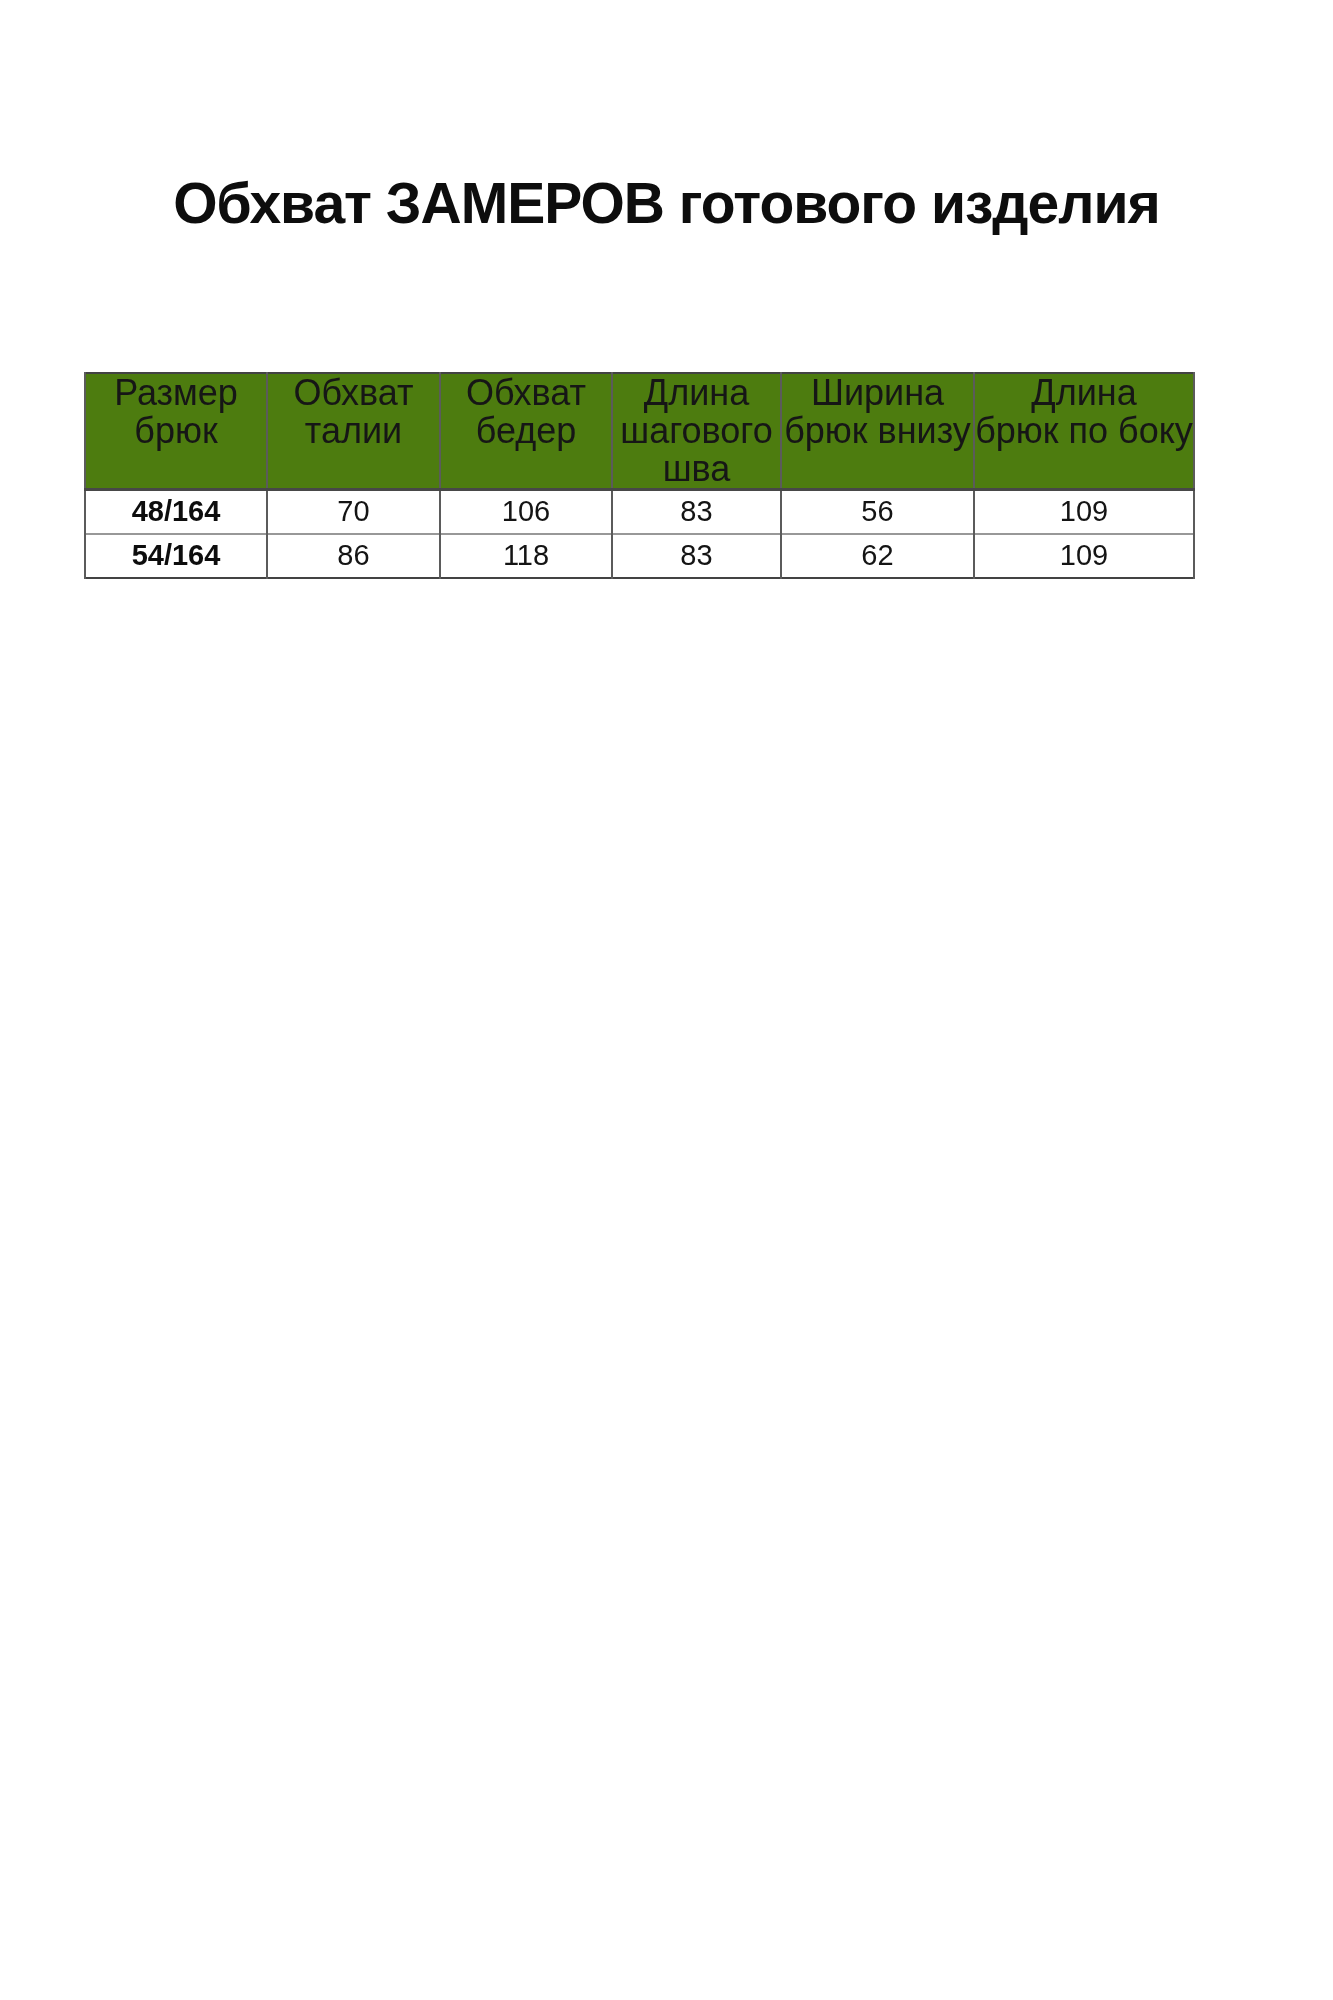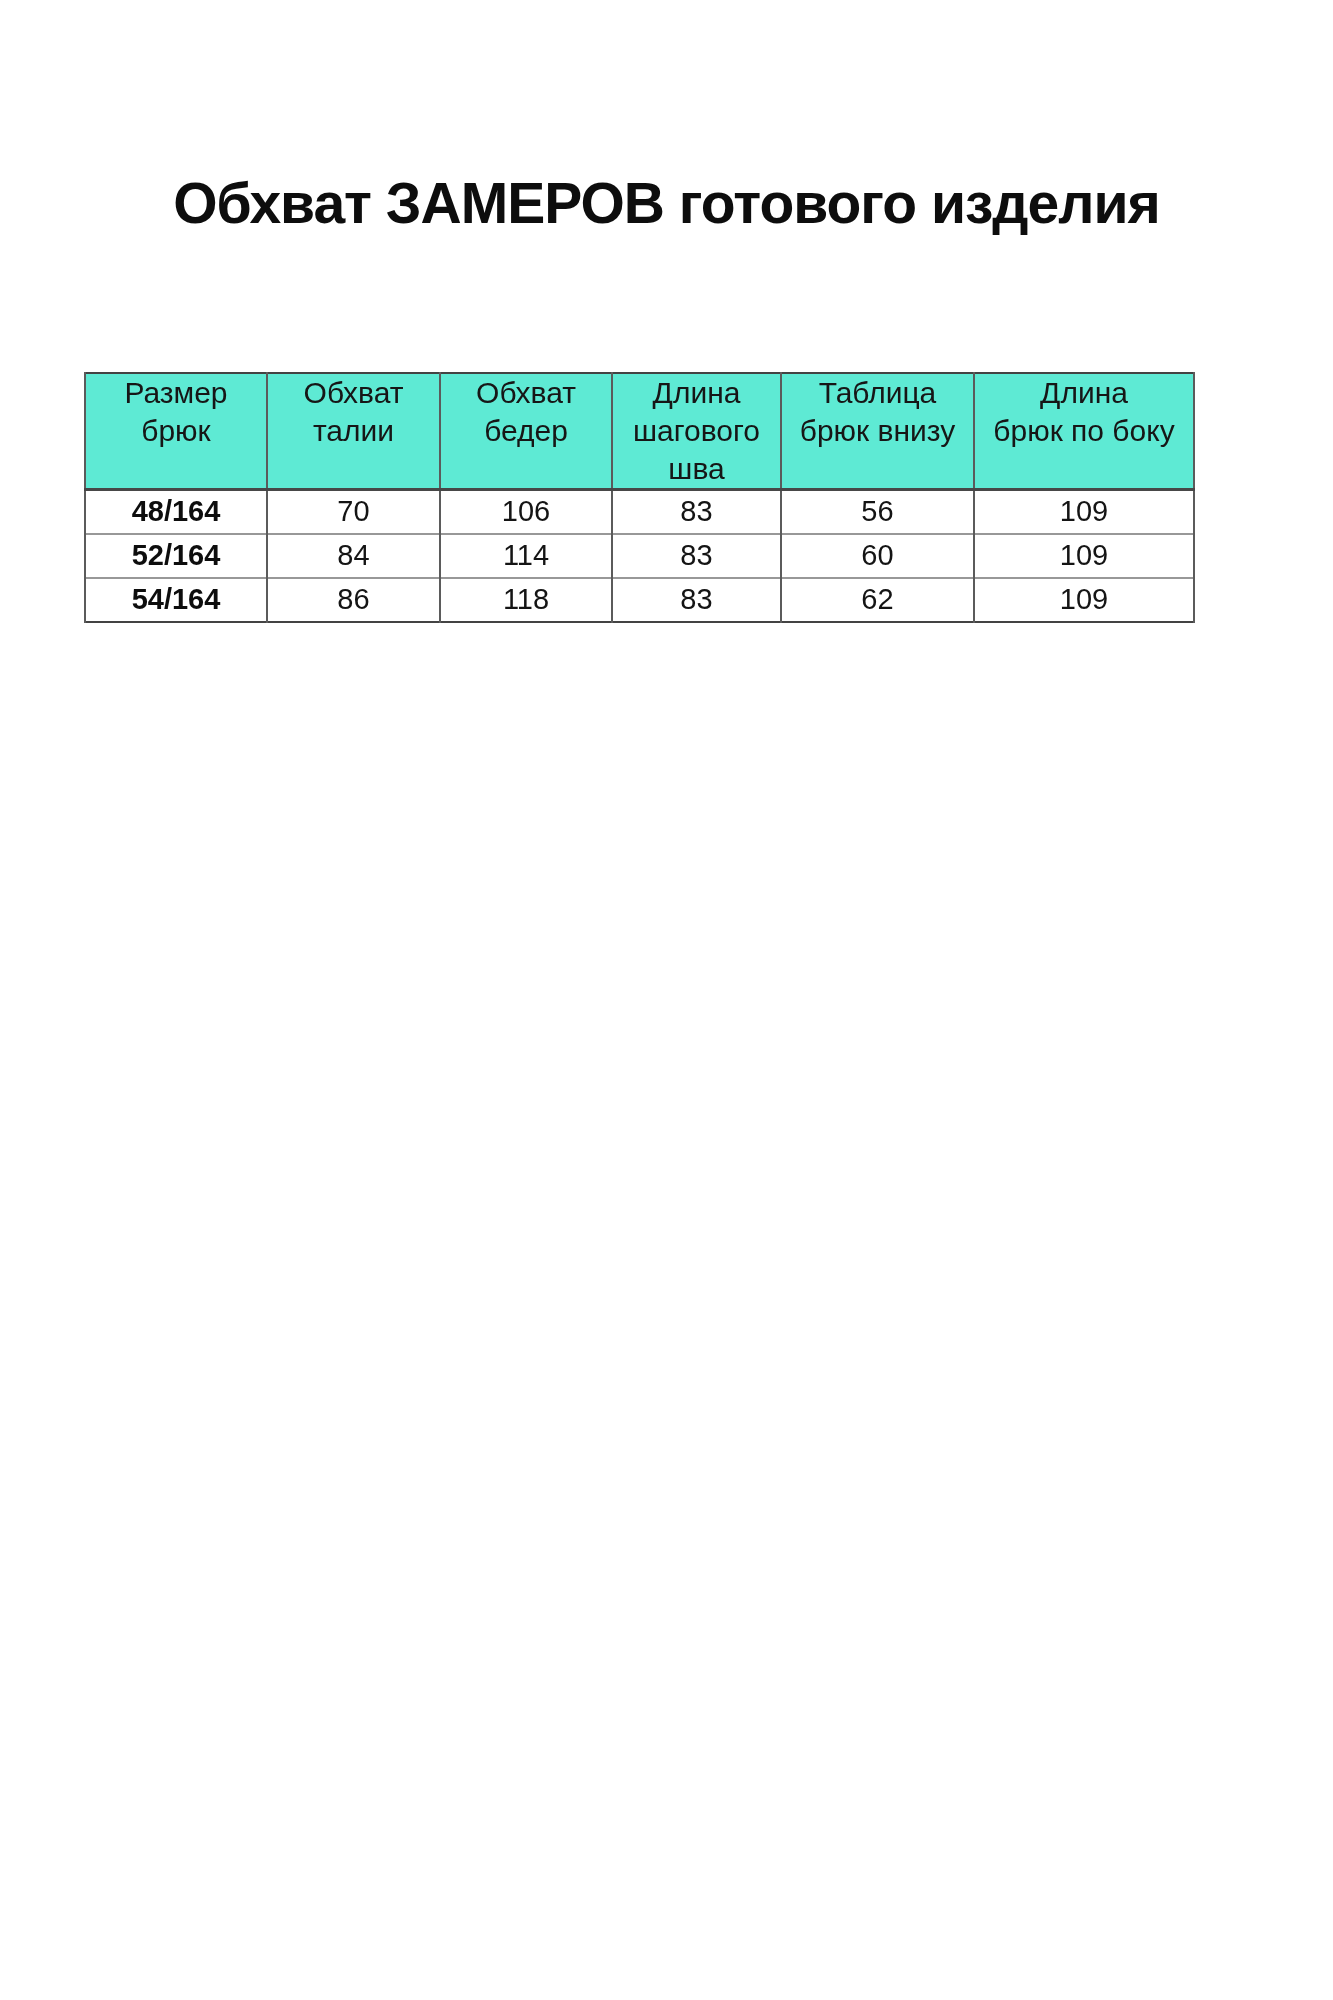--- a/index.html
+++ b/index.html
@@ -36,25 +36,25 @@
     border: 2px solid #434343;
   }
   table.size-table th,
   table.size-table td {
     border-left: 2px solid #5b5b5b;
     border-right: 2px solid #5b5b5b;
     text-align: center;
     overflow: hidden;
   }
   table.size-table thead th {
-    background: #5eead4;
+    background: #4d7c0f;
     height: 112px;
     vertical-align: top;
     font-weight: 400;
-    font-size: 30px;
+    font-size: 36px;
     line-height: 38px;
     white-space: pre-line;
     border-bottom: 3px solid #474747;
     color: #161616;
     margin-top: 18px;
   }
   table.size-table tbody td {
     height: 44px;
     vertical-align: middle;
     font-size: 29px;
@@ -88,44 +88,36 @@
       <tr>
         <th>Размер
 брюк</th>
         <th>Обхват
 талии</th>
         <th>Обхват
 бедер</th>
         <th>Длина
 шагового
 шва</th>
-        <th>Таблица
+        <th>Ширина
 брюк внизу</th>
         <th>Длина
 брюк по боку</th>
       </tr>
     </thead>
     <tbody>
       <tr>
         <td class="size-col">48/164</td>
         <td>70</td>
         <td>106</td>
         <td>83</td>
         <td>56</td>
         <td>109</td>
       </tr>
       <tr>
-        <td class="size-col">52/164</td>
-        <td>84</td>
-        <td>114</td>
-        <td>83</td>
-        <td>60</td>
-        <td>109</td>
-      </tr>
-      <tr>
         <td class="size-col">54/164</td>
         <td>86</td>
         <td>118</td>
         <td>83</td>
         <td>62</td>
         <td>109</td>
       </tr>
     </tbody>
   </table>
 </div>

